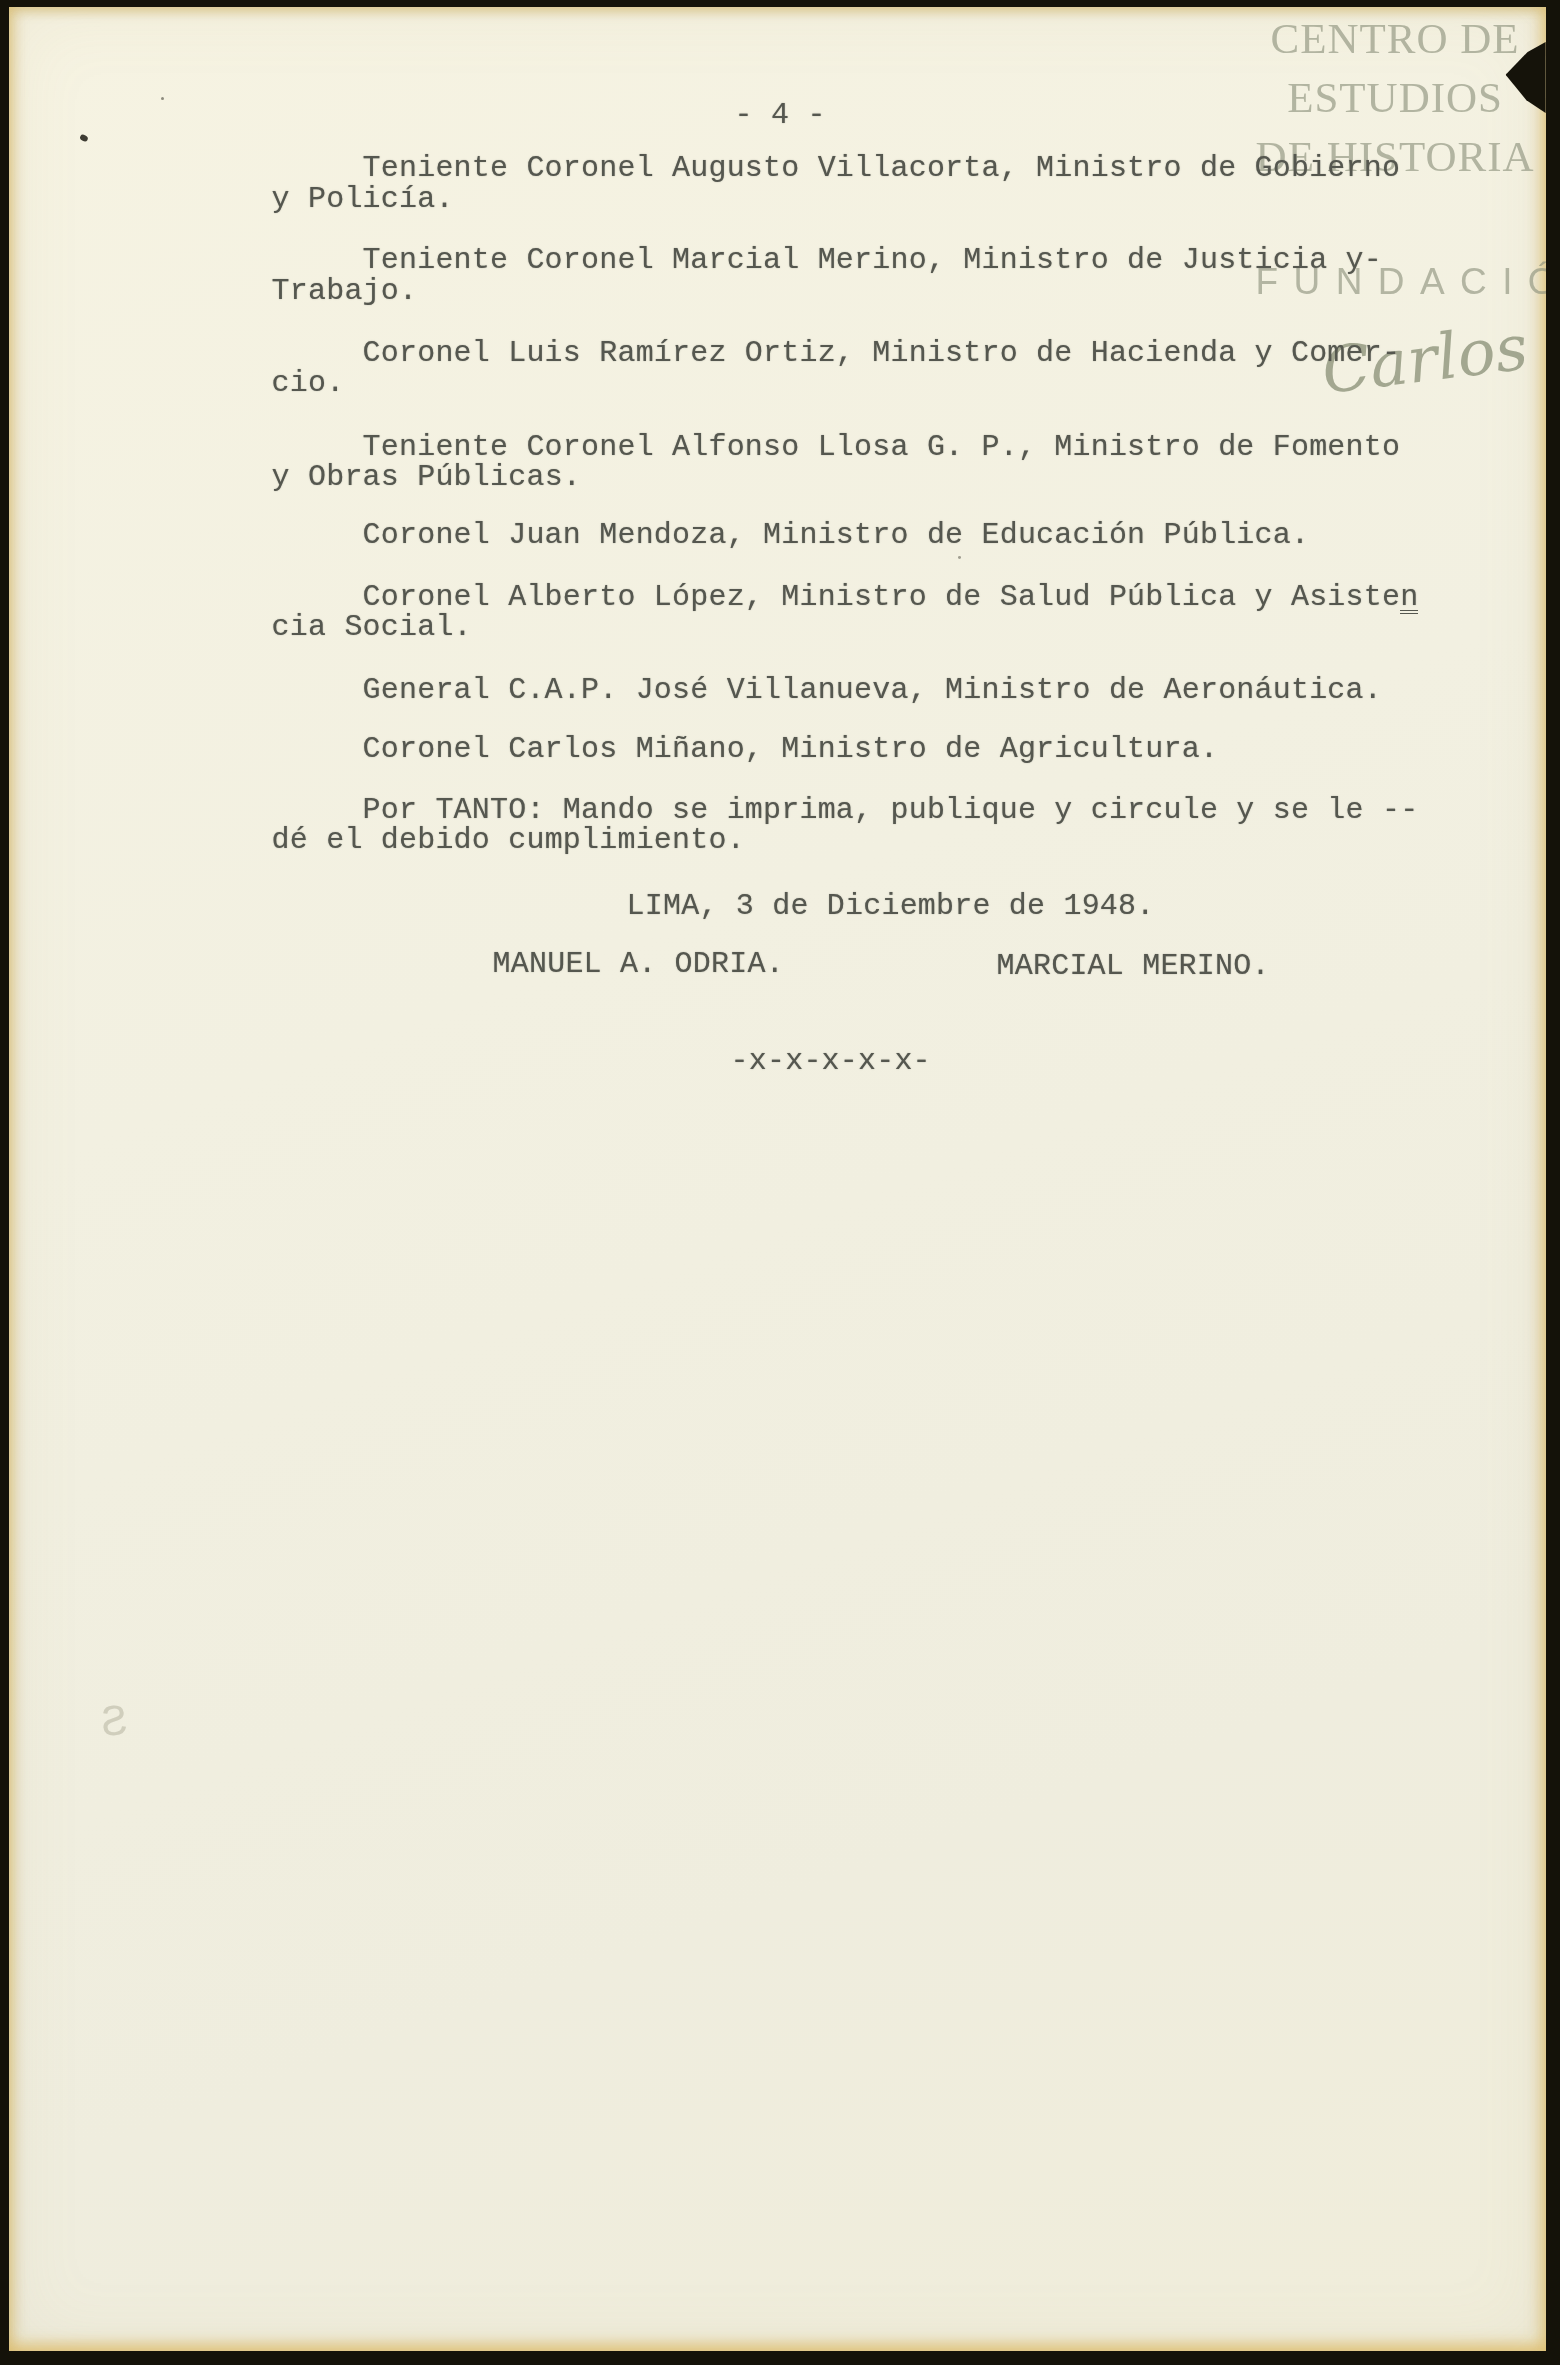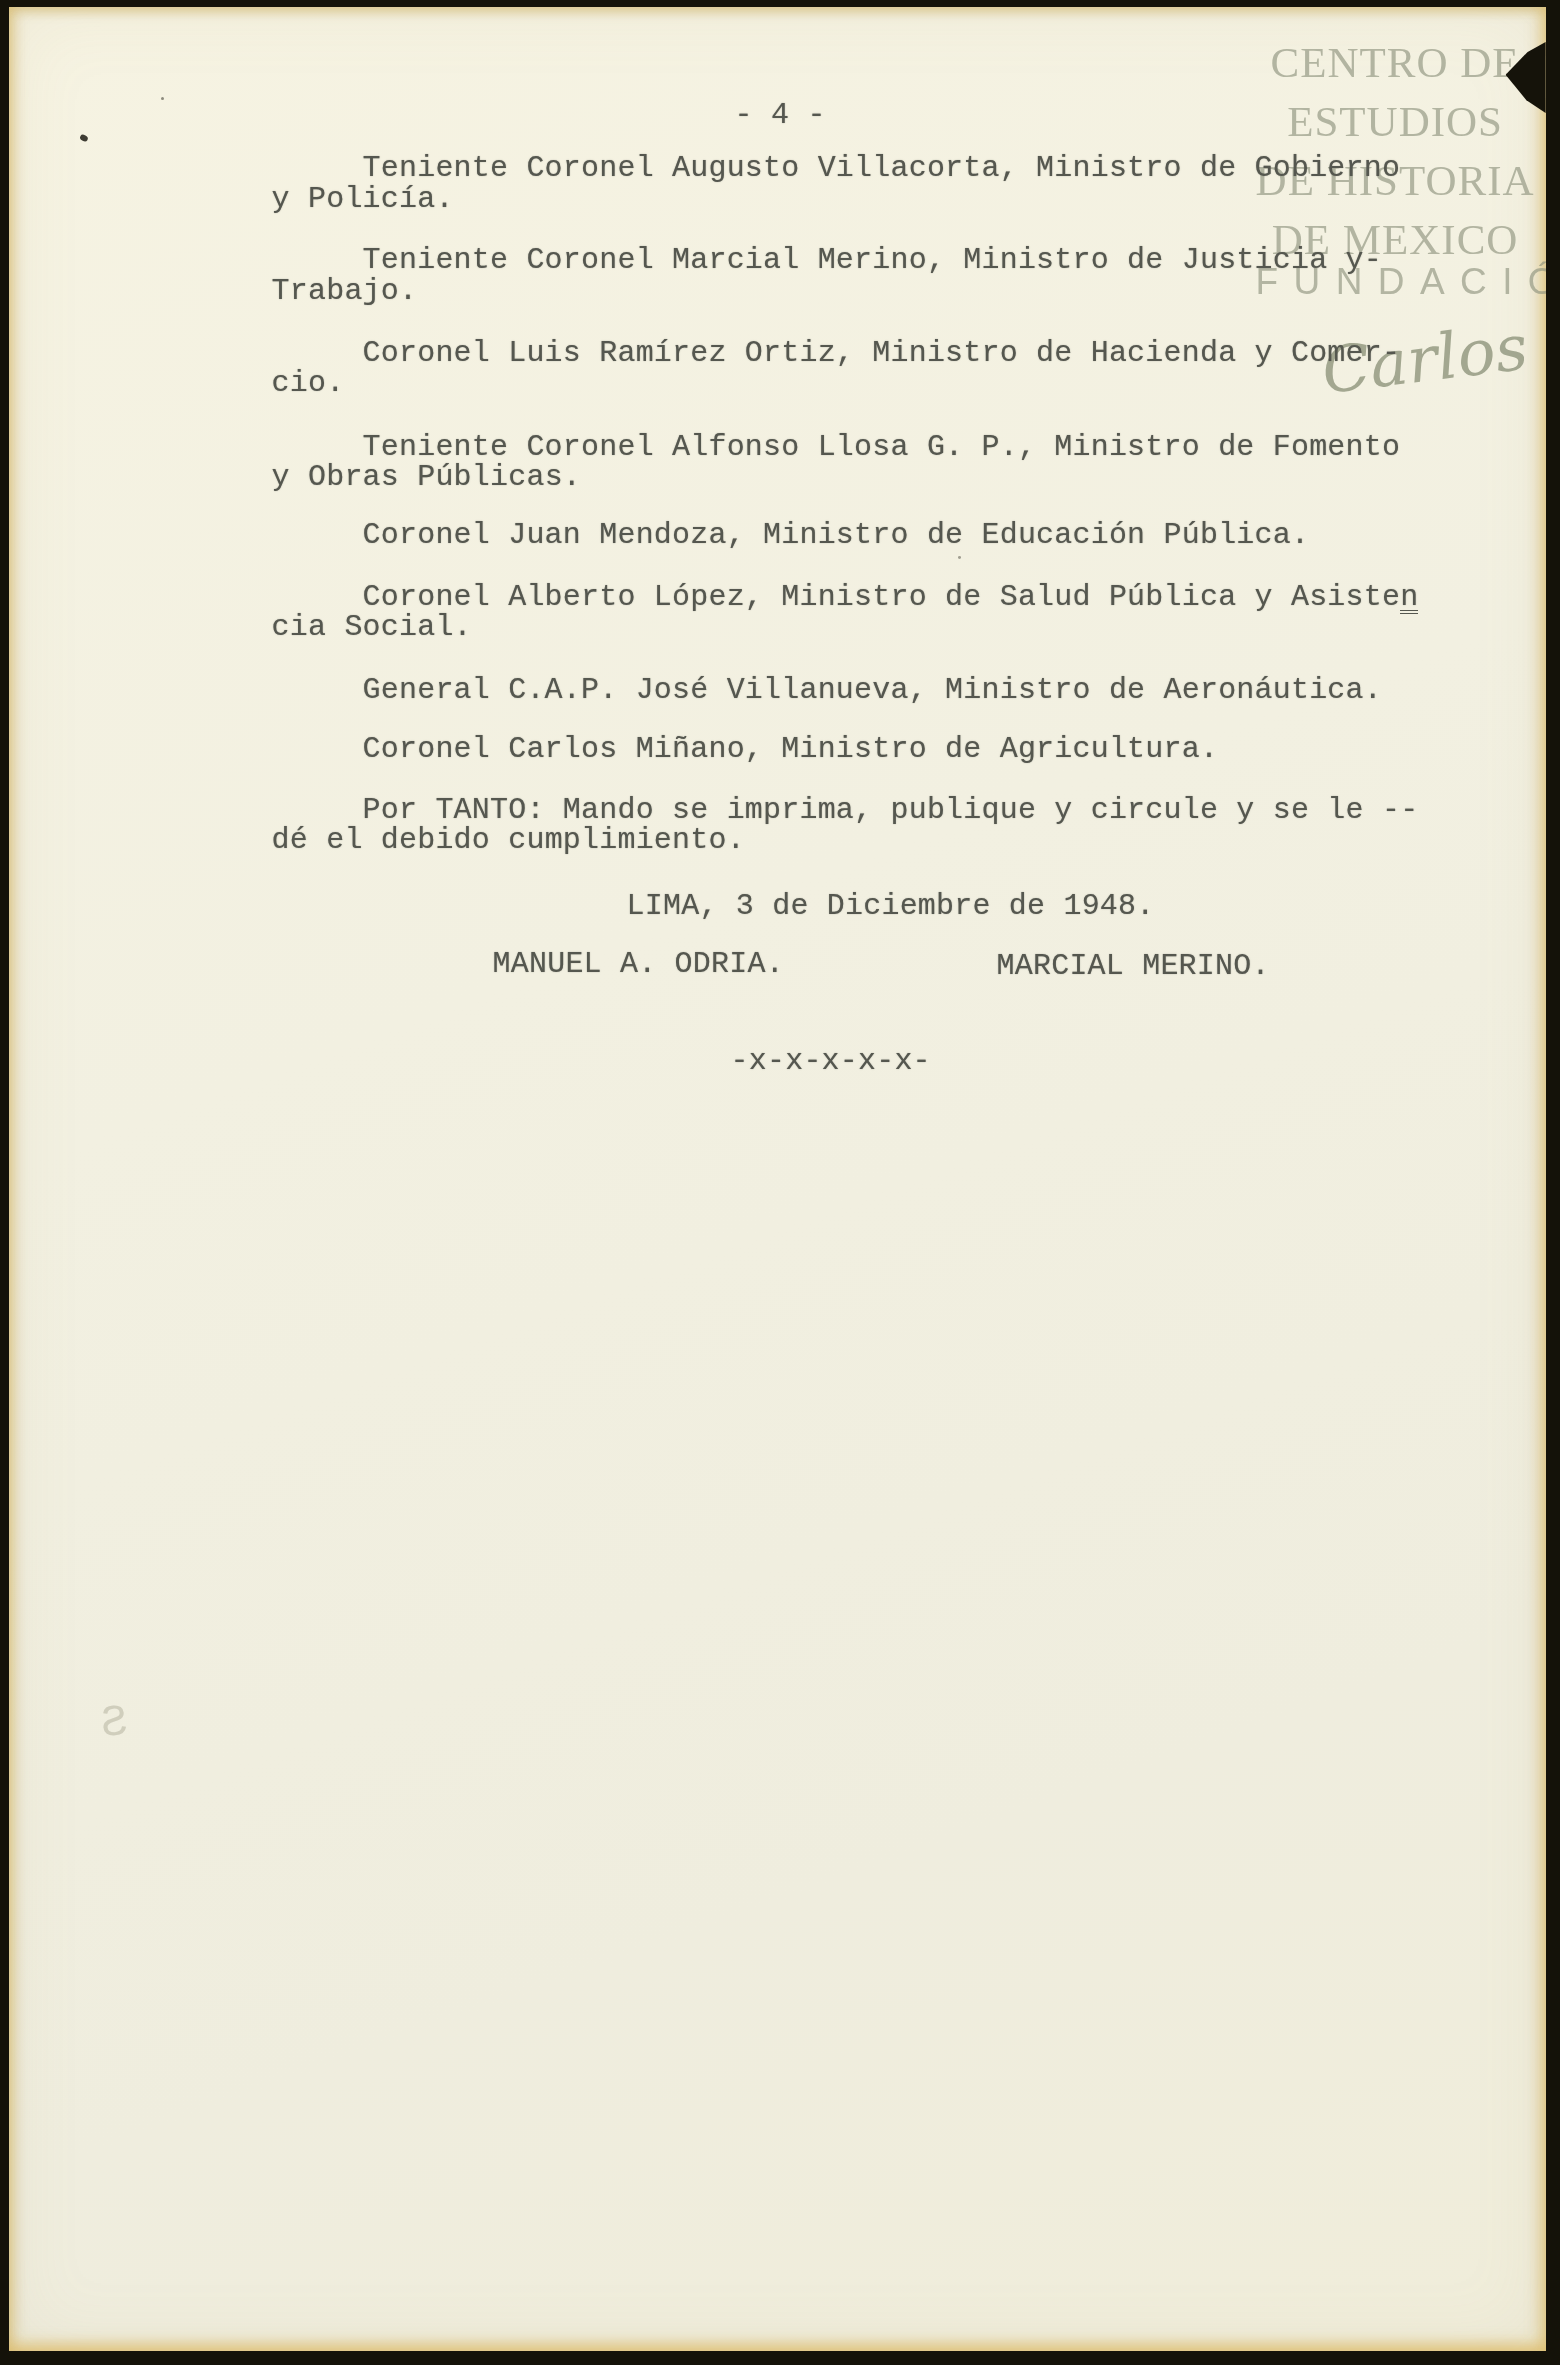--- a/index.html
+++ b/index.html
@@ -48,21 +48,20 @@
     left: 1223px; top: 1.9px;
     width: 327px;
     text-align: center;
     font-family: "Liberation Serif", serif;
     font-size: 43px;
     line-height: 59px;
     letter-spacing: 1px;
     color: rgba(152, 157, 136, 0.72);
     z-index: 1;
     white-space: nowrap;
-    margin-top: 24px;
   }
   .fundacion {
     position: absolute;
     left: 1247px; top: 254px;
     font-family: "Liberation Sans", sans-serif;
     font-size: 37px;
     letter-spacing: 15.4px;
     color: rgba(138, 143, 122, 0.62);
     white-space: nowrap;
     z-index: 1;
@@ -116,21 +115,20 @@
 </style>
 </head>
 <body>
 
 <div class="paper">
 
   <div class="stamp">
     <div>CENTRO DE</div>
     <div>ESTUDIOS</div>
     <div>DE HISTORIA</div>
-    <div>DE MEXICO</div>
   </div>
   <div class="fundacion">FUNDACIÓN</div>
   <div class="script-sig">Carlos Slim</div>
 
   <div class="ghost">S</div>
   <div class="speck speck-a"></div>
   <div class="speck speck-b"></div>
   <div class="speck speck-c"></div>
 
   <div class="tline" style="left:726px; top:92px;">- 4 -</div>

